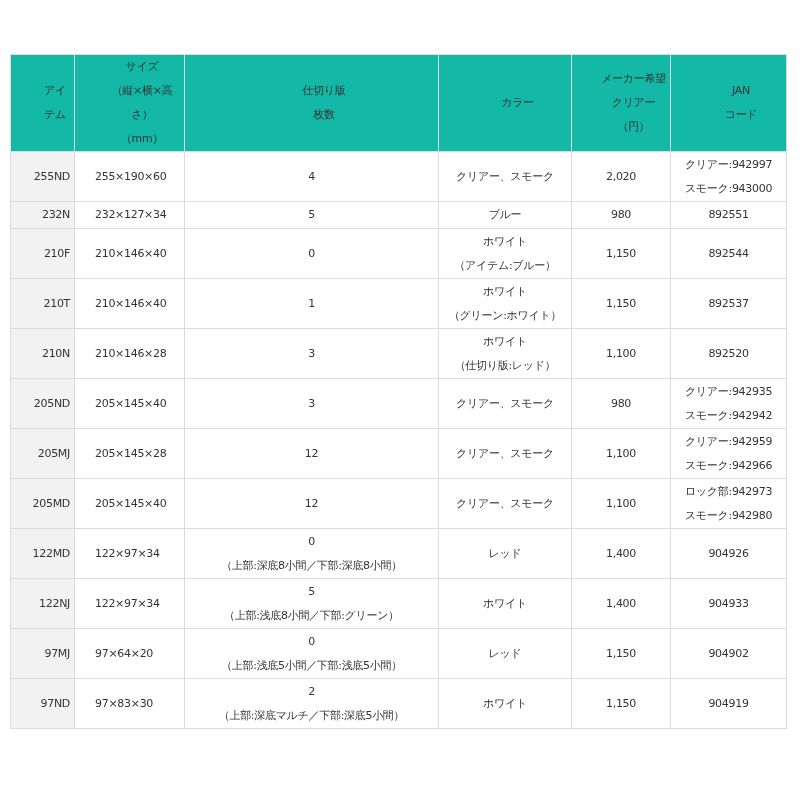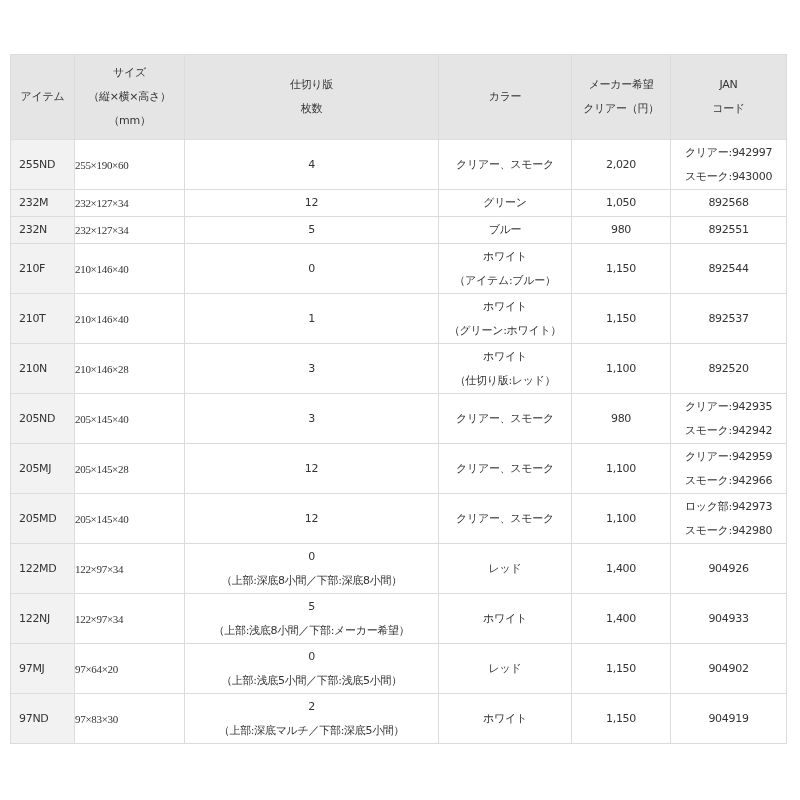--- a/index.html
+++ b/index.html
@@ -29,29 +29,30 @@
     th, td {
       border: 1px solid #dcdcdc;
       text-align: center;
       vertical-align: middle;
       padding: 0 4px;
       line-height: 24px;
       font-weight: normal;
       letter-spacing: -0.3px;
     }
     th {
-      background: #e5e5e5;
+      background: #14b8a6;
       height: 84px;
+      padding-left: 29px;
     }
     td.item {
       background: #f2f2f2;
-      text-align: left;
-      padding-left: 8px;
-    }
-    td.size { text-align: left; padding-left: 0; font-family: Liberation Serif, serif; }
+      text-align: right;
+      padding-left: 0;
+    }
+    td.size { text-align: left; padding-left: 20px; }
     tr.h27 td { height: 26px; line-height: 26px; }
     tr.h50 td { height: 49px; }
     .line { display: block; }
     col.c1 { width: 64px; }
     col.c2 { width: 110px; }
     col.c3 { width: 254px; }
     col.c4 { width: 133px; }
     col.c5 { width: 99px; }
     col.c6 { width: 116px; }
   </style>
@@ -102,28 +103,20 @@
         <td class="size">255×190×60</td>
         <td>4</td>
         <td>クリアー、スモーク</td>
         <td>2,020</td>
         <td>
           <span class="line">クリアー:942997</span>
           <span class="line">スモーク:943000</span>
         </td>
       </tr>
 
-      <tr class="h27">
-        <td class="item">232M</td>
-        <td class="size">232×127×34</td>
-        <td>12</td>
-        <td>グリーン</td>
-        <td>1,050</td>
-        <td>892568</td>
-      </tr>
 
       <tr class="h27">
         <td class="item">232N</td>
         <td class="size">232×127×34</td>
         <td>5</td>
         <td>ブルー</td>
         <td>980</td>
         <td>892551</td>
       </tr>
 
@@ -209,21 +202,21 @@
         <td>レッド</td>
         <td>1,400</td>
         <td>904926</td>
       </tr>
 
       <tr class="h50">
         <td class="item">122NJ</td>
         <td class="size">122×97×34</td>
         <td>
           <span class="line">5</span>
-          <span class="line">（上部:浅底8小間／下部:メーカー希望）</span>
+          <span class="line">（上部:浅底8小間／下部:グリーン）</span>
         </td>
         <td>ホワイト</td>
         <td>1,400</td>
         <td>904933</td>
       </tr>
 
       <tr class="h50">
         <td class="item">97MJ</td>
         <td class="size">97×64×20</td>
         <td>

